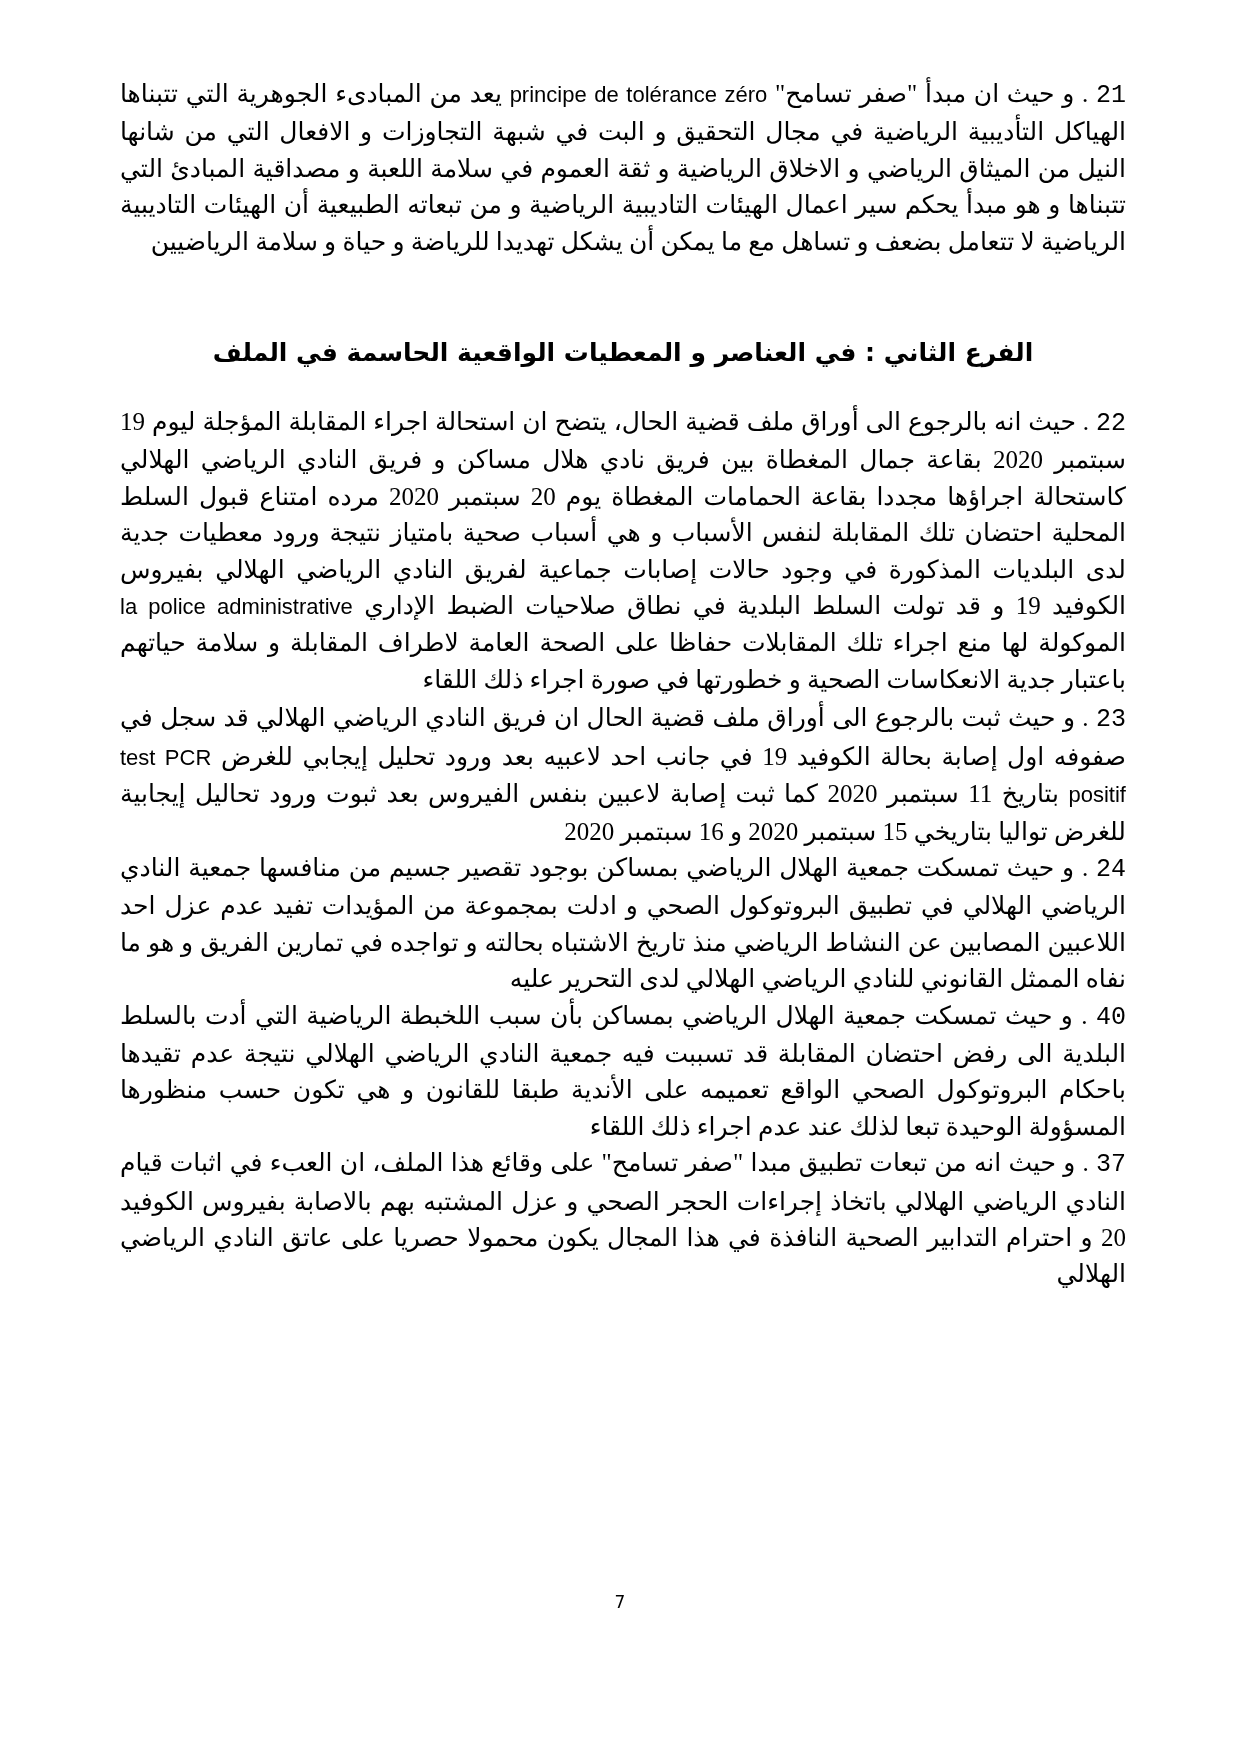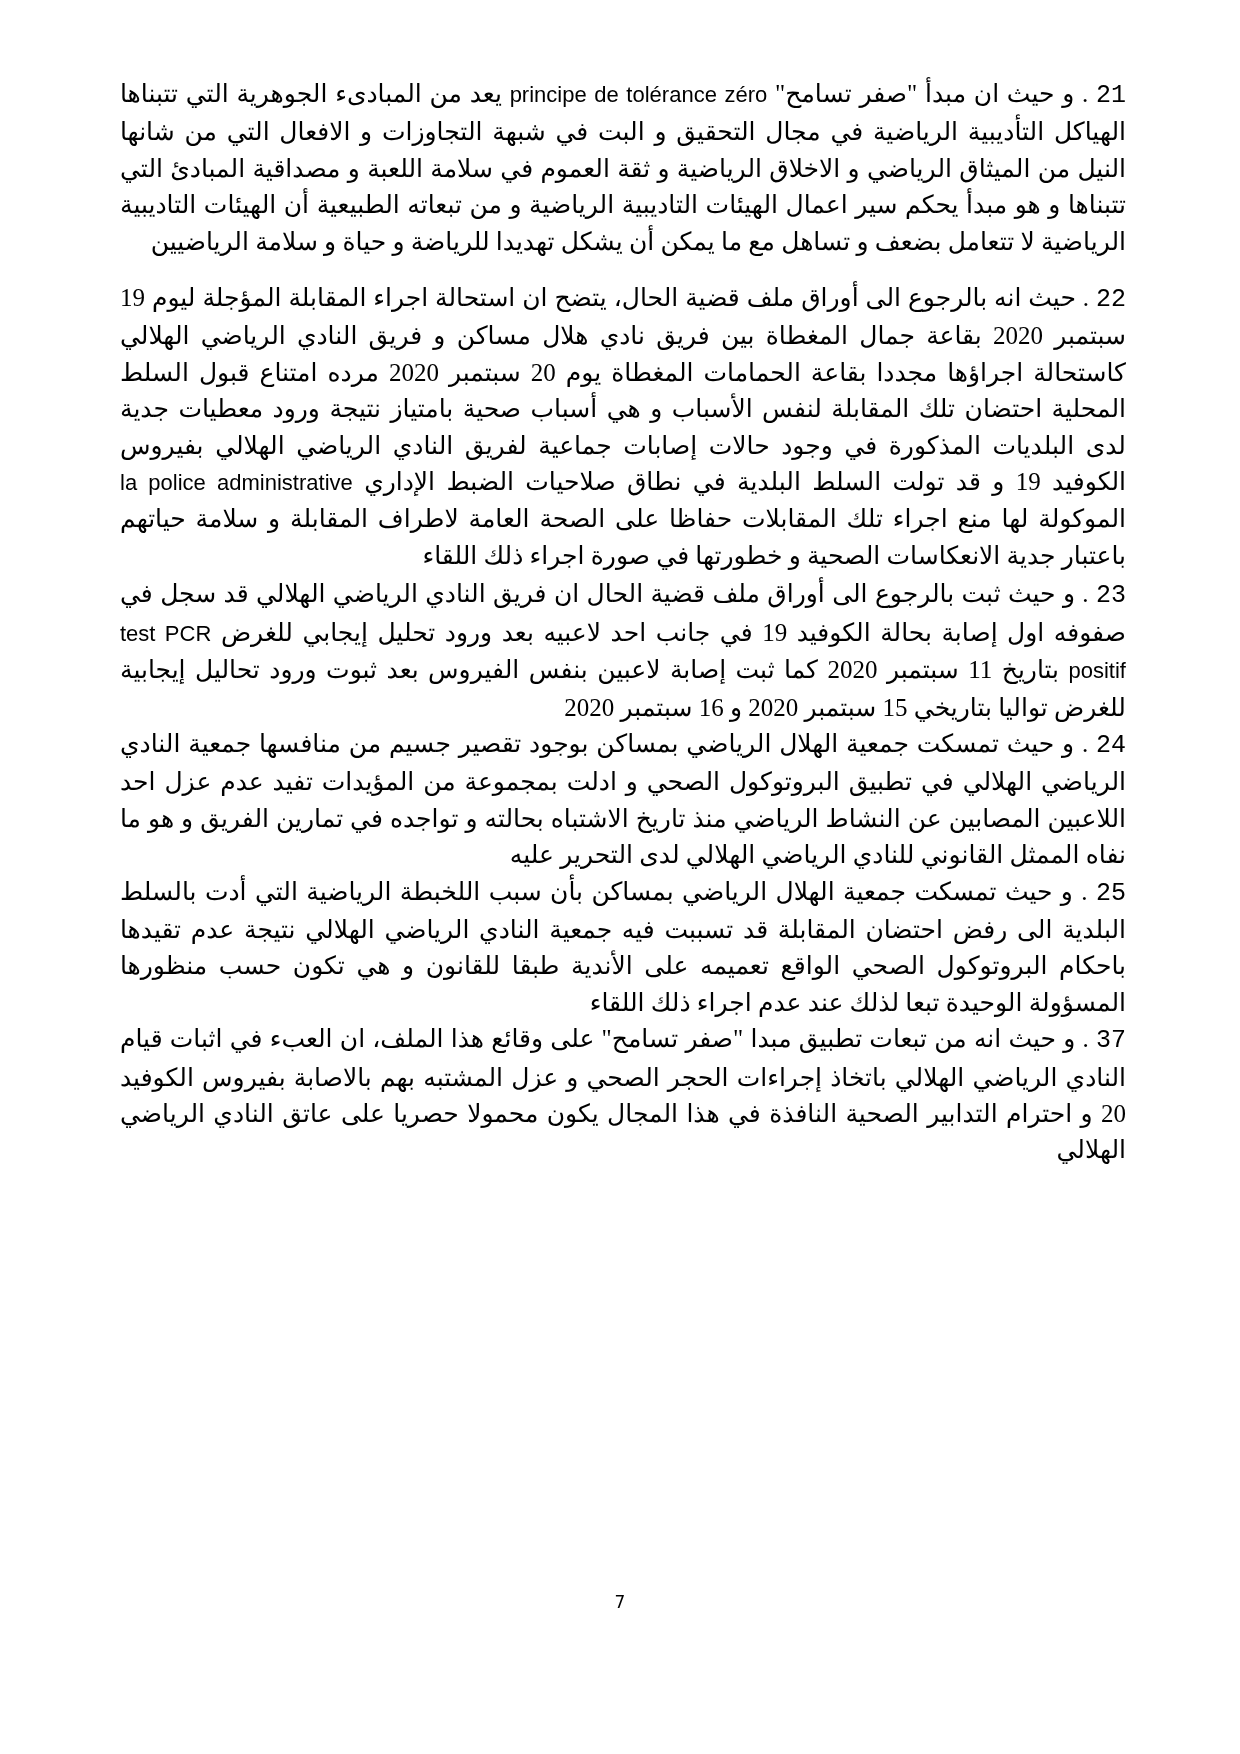--- a/index.html
+++ b/index.html
@@ -63,26 +63,27 @@
       direction: ltr;
     }
   </style>
 </head>
 <body>
 
 <div class="page">
 
   <p class="para p21"><span class="num">21</span><span> . </span><span>و حيث ان مبدأ "</span><span class="bold">صفر تسامح</span><span>" </span><span class="latin bold">principe de tolérance zéro</span><span> يعد من المبادىء الجوهرية التي تتبناها الهياكل التأديبية الرياضية في مجال التحقيق و البت في شبهة التجاوزات و الافعال التي من شانها النيل من الميثاق الرياضي و الاخلاق الرياضية و ثقة العموم في سلامة اللعبة و مصداقية المبادئ التي تتبناها و هو مبدأ يحكم سير اعمال الهيئات التاديبية الرياضية و من تبعاته الطبيعية أن الهيئات التاديبية الرياضية لا تتعامل بضعف و تساهل مع ما يمكن أن يشكل تهديدا للرياضة و حياة و سلامة الرياضيين</span></p>
 
+  <h2 class="heading">الفرع الثاني : في العناصر و المعطيات الواقعية الحاسمة في الملف</h2>
 
   <p class="para p22"><span class="num">22</span><span> . </span><span>حيث انه بالرجوع الى أوراق ملف قضية الحال، يتضح ان استحالة اجراء المقابلة المؤجلة ليوم 19 سبتمبر 2020 بقاعة جمال المغطاة بين فريق نادي هلال مساكن و فريق النادي الرياضي الهلالي كاستحالة اجراؤها مجددا بقاعة الحمامات المغطاة يوم 20 سبتمبر 2020 مرده امتناع قبول السلط المحلية احتضان تلك المقابلة لنفس الأسباب و هي أسباب صحية بامتياز نتيجة ورود معطيات جدية لدى البلديات المذكورة في وجود حالات إصابات جماعية لفريق النادي الرياضي الهلالي بفيروس الكوفيد 19 و قد تولت السلط البلدية في نطاق صلاحيات الضبط الإداري </span><span class="latin">la police administrative</span><span> الموكولة لها منع اجراء تلك المقابلات حفاظا على الصحة العامة لاطراف المقابلة و سلامة حياتهم باعتبار جدية الانعكاسات الصحية و خطورتها في صورة اجراء ذلك اللقاء</span></p>
 
   <p class="para"><span class="num">23</span><span> . </span><span>و حيث ثبت بالرجوع الى أوراق ملف قضية الحال ان فريق النادي الرياضي الهلالي قد سجل في صفوفه اول إصابة بحالة الكوفيد 19 في جانب احد لاعبيه بعد ورود تحليل إيجابي للغرض </span><span class="latin">test PCR positif</span><span> بتاريخ 11 سبتمبر 2020 كما ثبت إصابة لاعبين بنفس الفيروس بعد ثبوت ورود تحاليل إيجابية للغرض تواليا بتاريخي 15 سبتمبر 2020 و 16 سبتمبر 2020</span></p>
 
   <p class="para"><span class="num">24</span><span> . </span><span>و حيث تمسكت جمعية الهلال الرياضي بمساكن بوجود تقصير جسيم من منافسها جمعية النادي الرياضي الهلالي في تطبيق البروتوكول الصحي و ادلت بمجموعة من المؤيدات تفيد عدم عزل احد اللاعبين المصابين عن النشاط الرياضي منذ تاريخ الاشتباه بحالته و تواجده في تمارين الفريق و هو ما نفاه الممثل القانوني للنادي الرياضي الهلالي لدى التحرير عليه</span></p>
 
-  <p class="para"><span class="num">25</span><span> . </span><span>و حيث تمسكت جمعية الهلال الرياضي بمساكن بأن سبب اللخبطة الرياضية التي أدت بالسلط البلدية الى رفض احتضان المقابلة قد تسببت فيه جمعية النادي الرياضي الهلالي نتيجة عدم تقيدها باحكام البروتوكول الصحي الواقع تعميمه على الأندية طبقا للقانون و هي تكون حسب منظورها المسؤولة الوحيدة تبعا لذلك عند عدم اجراء ذلك اللقاء</span></p>
+  <p class="para"><span class="num">40</span><span> . </span><span>و حيث تمسكت جمعية الهلال الرياضي بمساكن بأن سبب اللخبطة الرياضية التي أدت بالسلط البلدية الى رفض احتضان المقابلة قد تسببت فيه جمعية النادي الرياضي الهلالي نتيجة عدم تقيدها باحكام البروتوكول الصحي الواقع تعميمه على الأندية طبقا للقانون و هي تكون حسب منظورها المسؤولة الوحيدة تبعا لذلك عند عدم اجراء ذلك اللقاء</span></p>
 
   <p class="para"><span class="num">37</span><span> . </span><span>و حيث انه من تبعات تطبيق مبدا "صفر تسامح" على وقائع هذا الملف، ان العبء في اثبات قيام النادي الرياضي الهلالي باتخاذ إجراءات الحجر الصحي و عزل المشتبه بهم بالاصابة بفيروس الكوفيد 20 و احترام التدابير الصحية النافذة في هذا المجال يكون محمولا حصريا على عاتق النادي الرياضي الهلالي</span></p>
 
 </div>
 
 <div class="page-number">7</div>
 
 </body></html>

